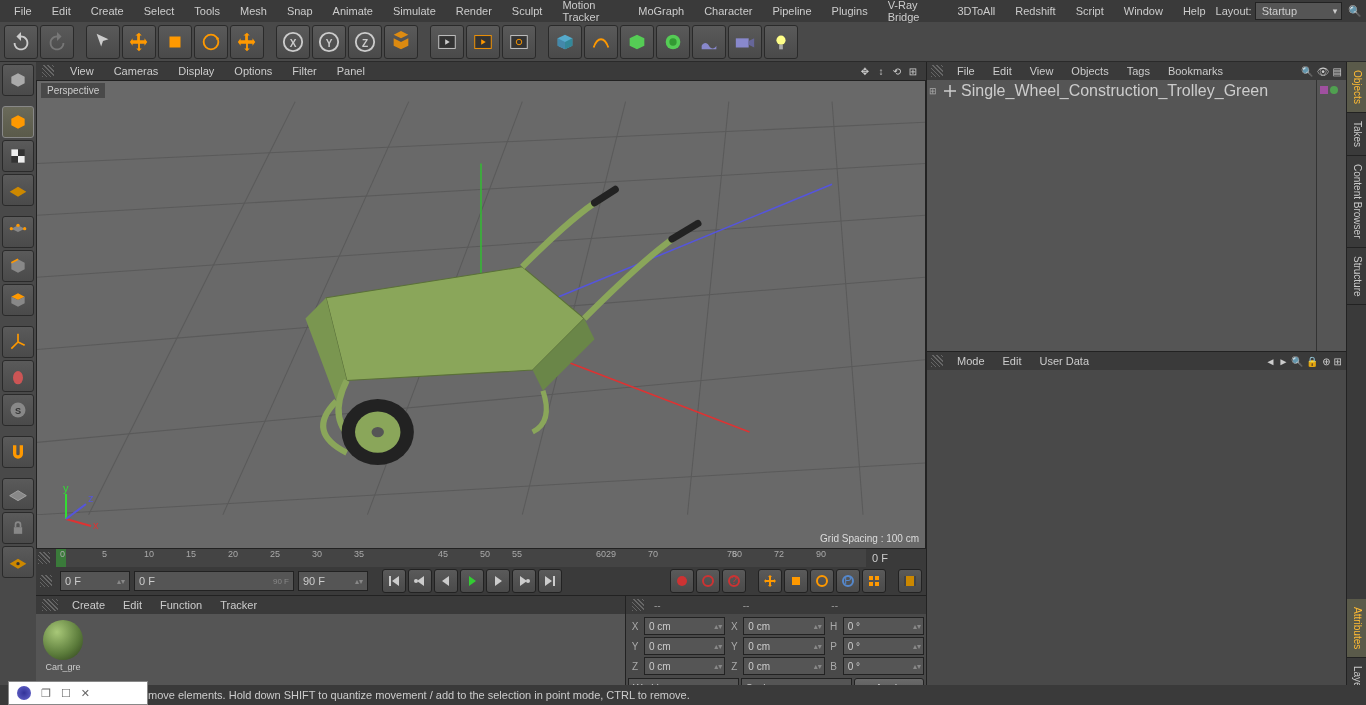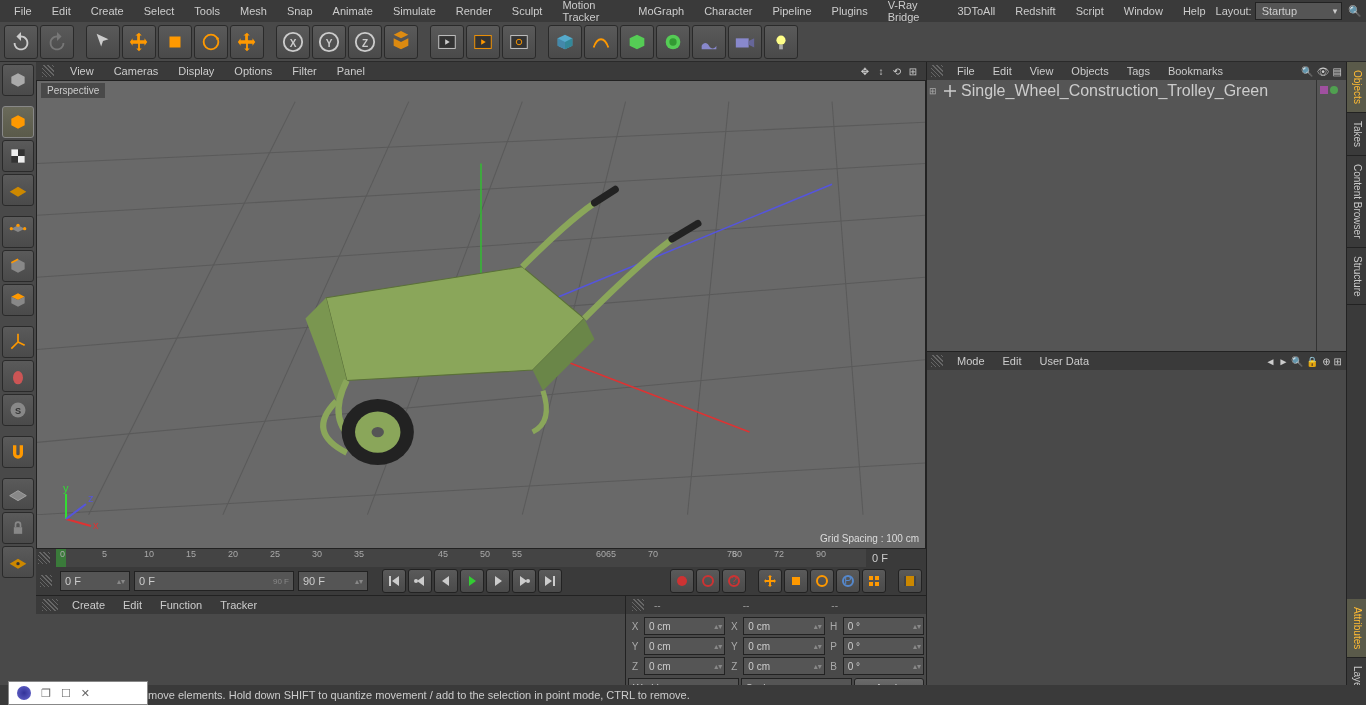--- a/index.html
+++ b/index.html
@@ -428,21 +428,21 @@
           <span class="tl-tick" style="left: 130px;">15</span>
           <span class="tl-tick" style="left: 172px;">20</span>
           <span class="tl-tick" style="left: 214px;">25</span>
           <span class="tl-tick" style="left: 256px;">30</span>
           <span class="tl-tick" style="left: 298px;">35</span>
           <span class="tl-tick" style="left: 340px; margin-top: 46px;">40</span>
           <span class="tl-tick" style="left: 382px;">45</span>
           <span class="tl-tick" style="left: 424px;">50</span>
           <span class="tl-tick" style="left: 456px;">55</span>
           <span class="tl-tick" style="left: 512px; margin-left: 28px;">60</span>
-          <span class="tl-tick" style="left: 550px;">65</span>
+          <span class="tl-tick" style="left: 550px;">29</span>
           <span class="tl-tick" style="left: 592px;">70</span>
           <span class="tl-tick" style="left: 671px; text-align: right;">75</span>
           <span class="tl-tick" style="left: 676px;">80</span>
           <span class="tl-tick" style="left: 718px;">72</span>
           <span class="tl-tick" style="left: 760px;">90</span>
         </div>
       <div class="tl-end">0 F</div>
     </div>
 
     <div class="timectl">
@@ -557,20 +557,26 @@
     </div>
 
     <div class="bottom">
       <div class="matpanel">
         <div class="mat-menu">
           <span class="grip"></span>
           <span>Create</span>
           <span>Edit</span>
           <span>Function</span>
           <span>Tracker</span>
+        </div>
+        <div class="mat-body">
+          <div class="mat-item">
+            <div class="mat-ball"></div>
+            <div class="mat-name">Cart_gre</div>
+          </div>
         </div>
       </div>
       <div class="coordpanel">
         <div class="coord-menu">
           <span class="grip"></span>
           <span>--</span>
           <span style="margin-left:70px">--</span>
           <span style="margin-left:70px">--</span>
         </div>
         <div class="coord-body" id="coordbody">

